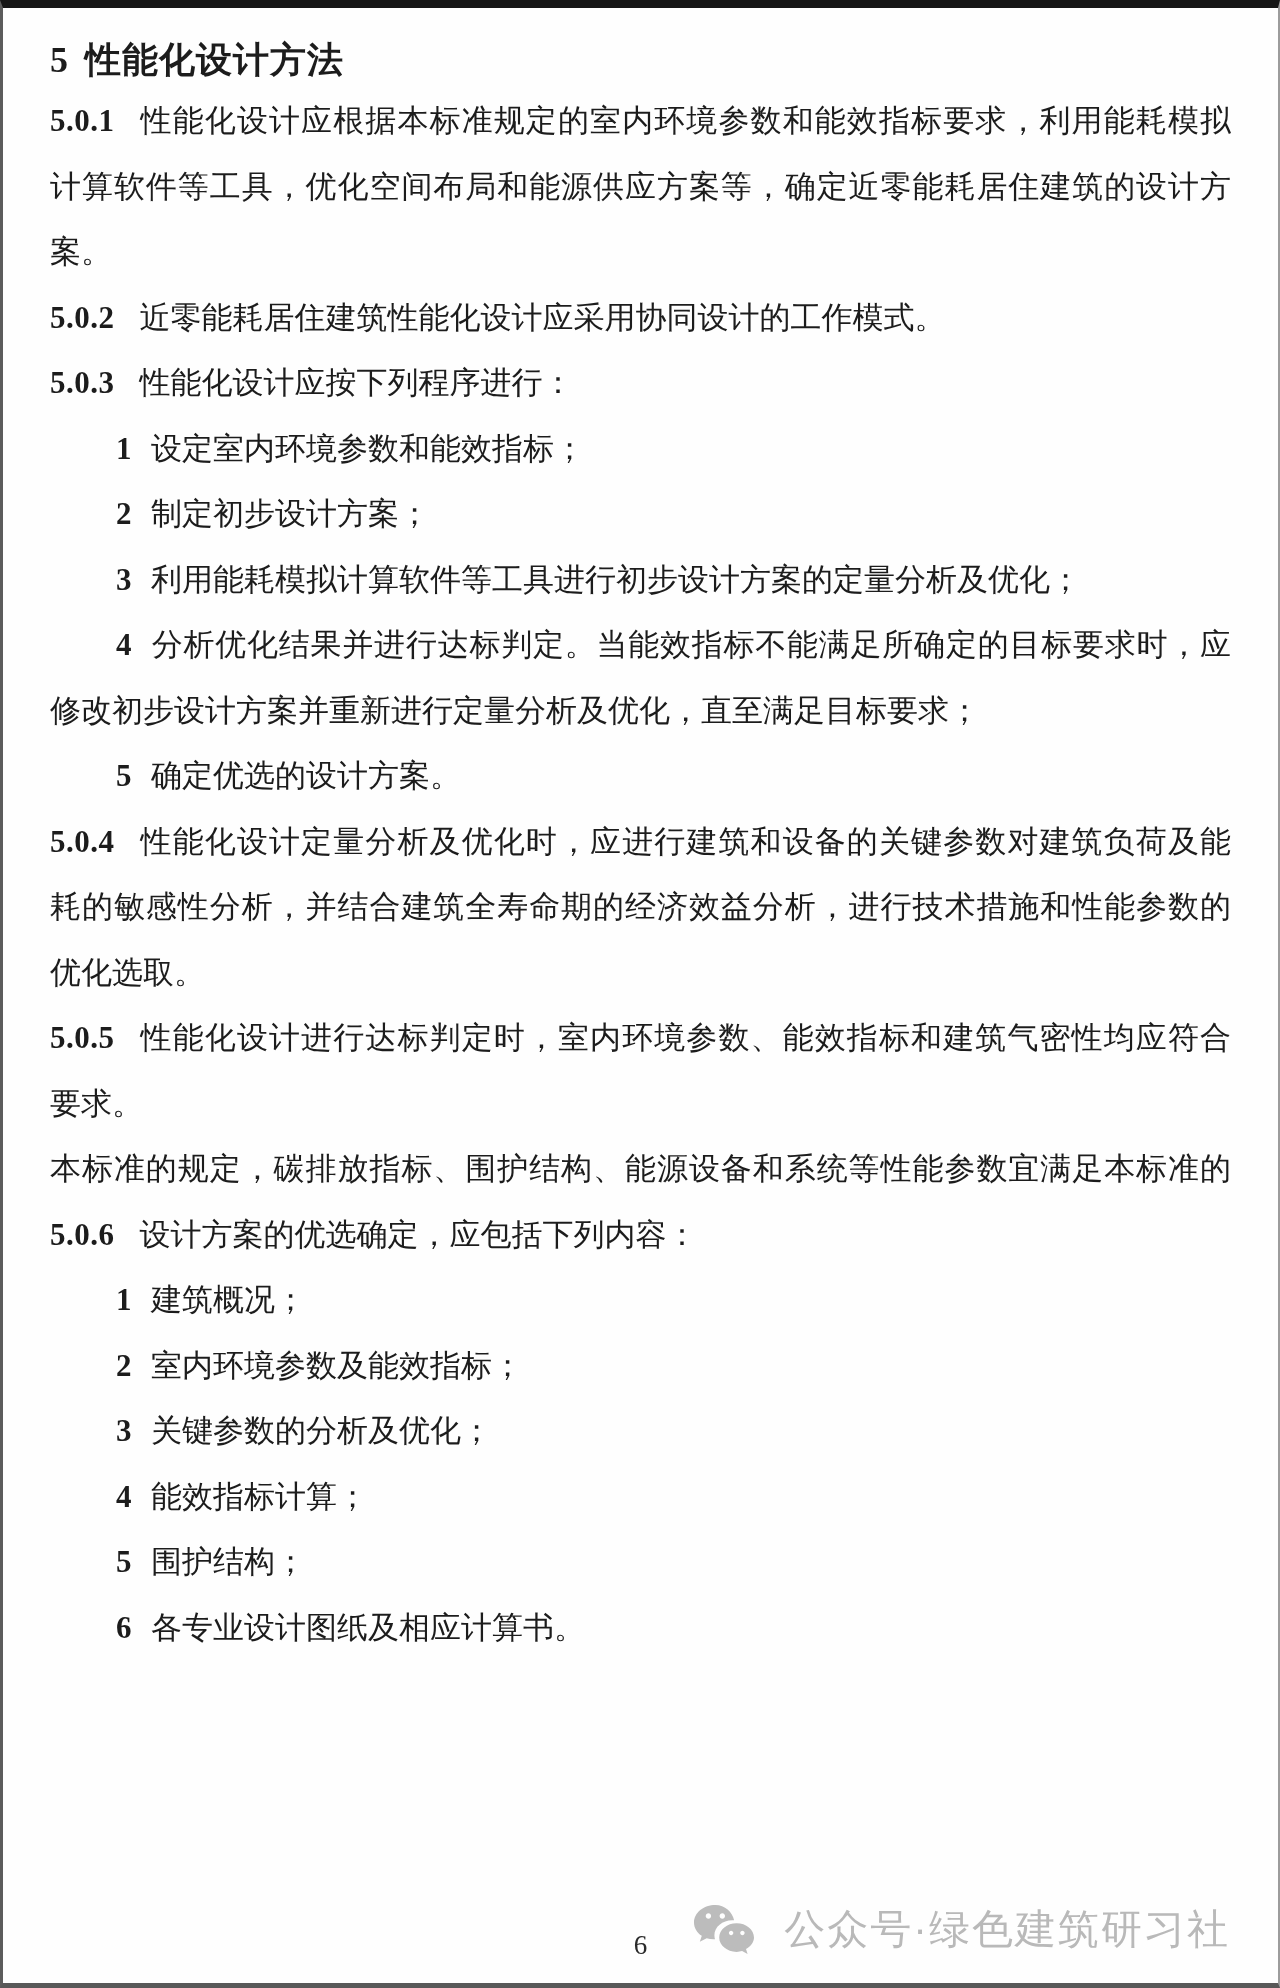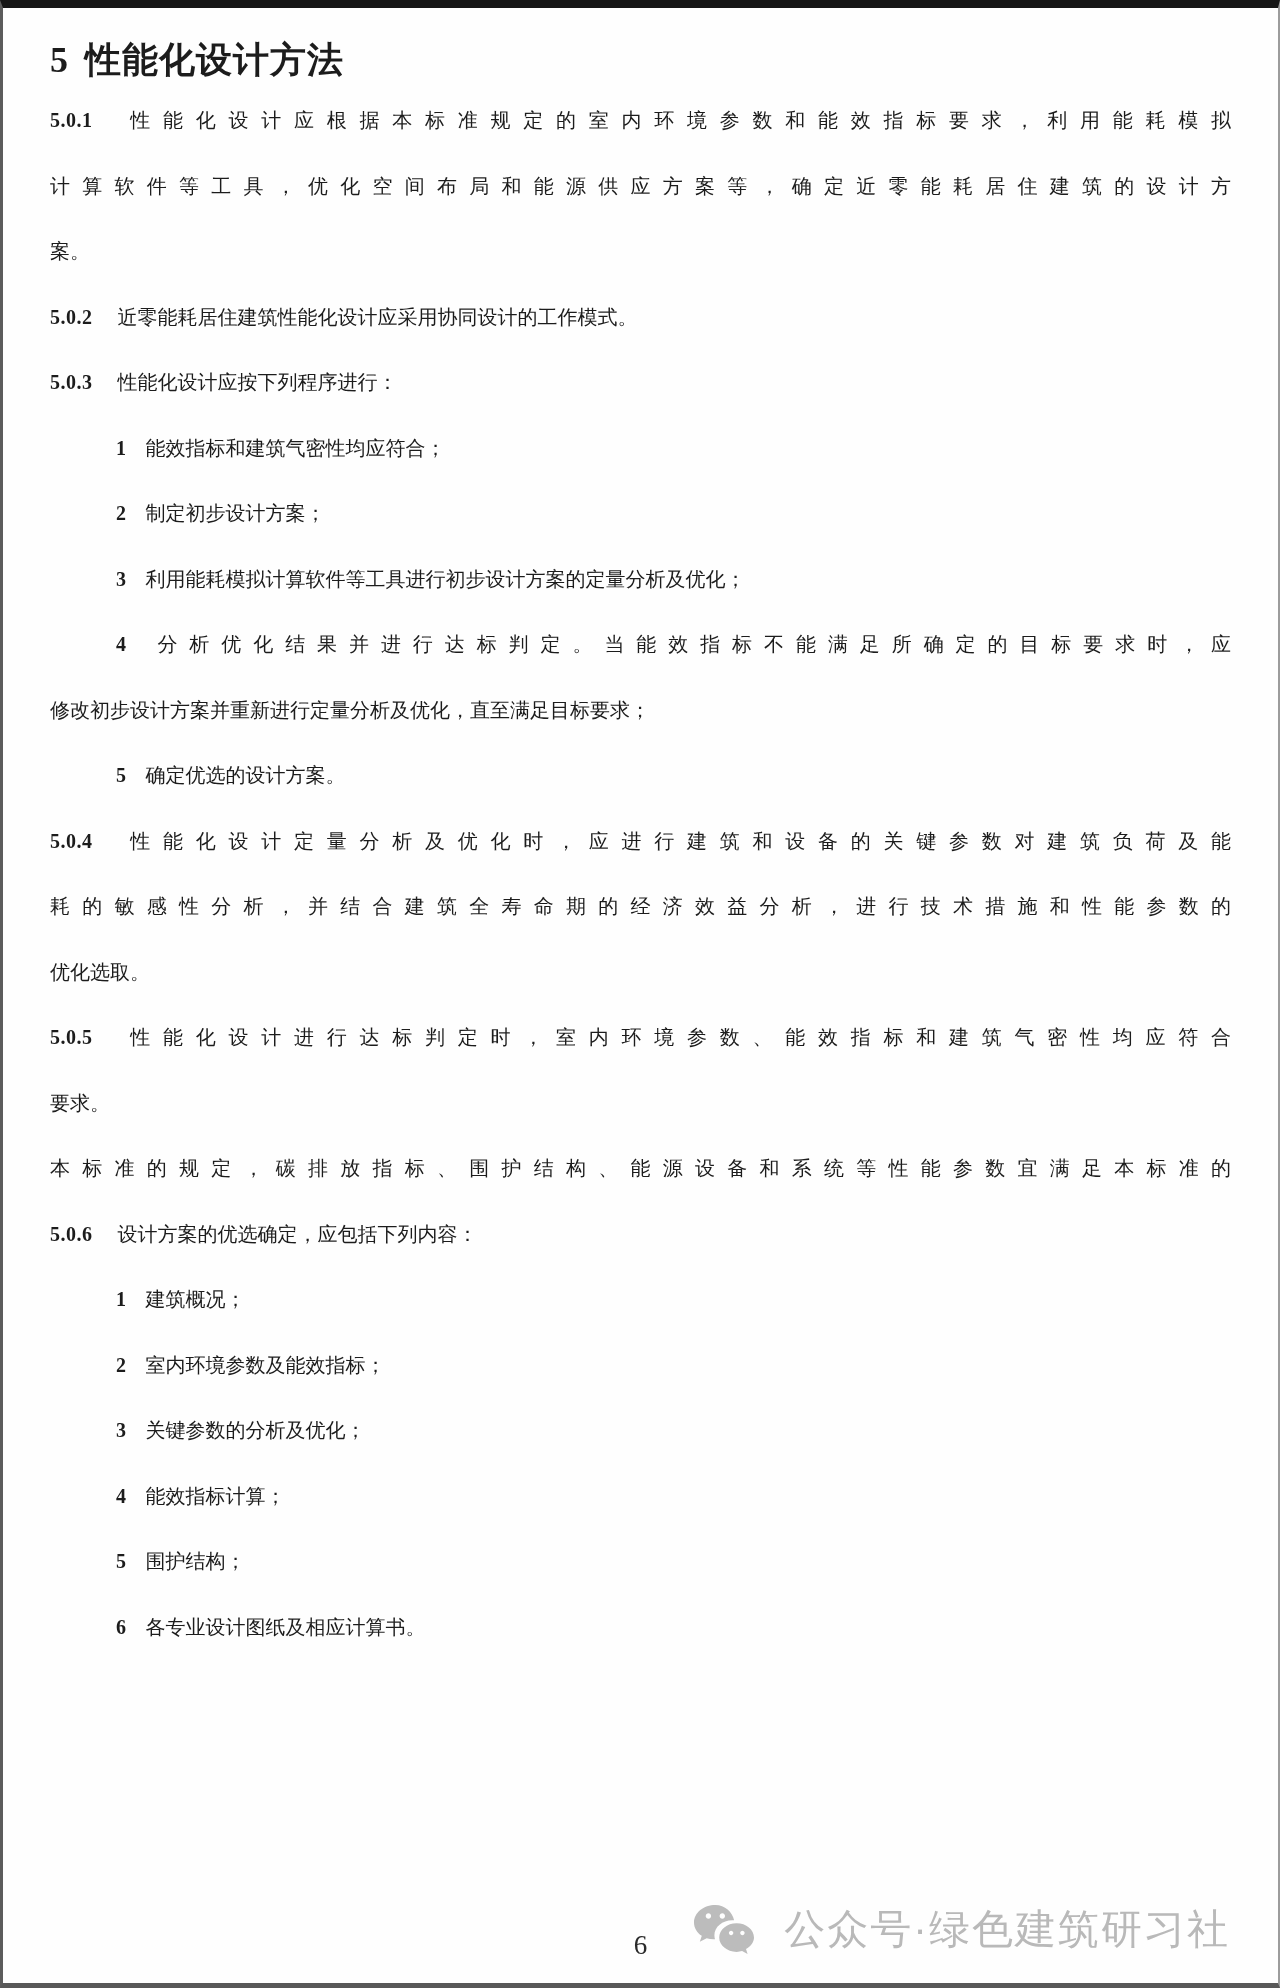--- a/index.html
+++ b/index.html
@@ -26,21 +26,21 @@
     height:52px;
     line-height:52px;
     text-align:left;
     font-weight:700;
     font-size:36px;
     letter-spacing:1px;
   }
   .title .tnum{margin-right:16px;}
   .body{margin-top:2px;}
   .ln{
-    font-size:20px;
+    font-size:31px;
     line-height:65.5px;
     height:65.5px;
     white-space:nowrap;
     text-align:left;
   }
   .ln.jf{
     white-space:normal;
     text-align:justify;
     text-align-last:justify;
     overflow:hidden;
@@ -82,21 +82,21 @@
   <div class="title">
     <span class="tnum">5</span><span>性能化设计方法</span>
   </div>
 
   <div class="body">
     <div class="ln jf"><span class="num">5.0.1</span><span>性能化设计应根据本标准规定的室内环境参数和能效指标要求，利用能耗模拟</span></div>
     <div class="ln jf"><span>计算软件等工具，优化空间布局和能源供应方案等，确定近零能耗居住建筑的设计方</span></div>
     <div class="ln"><span>案。</span></div>
     <div class="ln"><span class="num">5.0.2</span><span>近零能耗居住建筑性能化设计应采用协同设计的工作模式。</span></div>
     <div class="ln"><span class="num">5.0.3</span><span>性能化设计应按下列程序进行：</span></div>
-    <div class="ln item"><span class="num">1</span><span>能效指标和建筑气密性均应符合；</span></div>
+    <div class="ln item"><span class="num">1</span><span>设定室内环境参数和能效指标；</span></div>
     <div class="ln item"><span class="num">2</span><span>制定初步设计方案；</span></div>
     <div class="ln item"><span class="num">3</span><span>利用能耗模拟计算软件等工具进行初步设计方案的定量分析及优化；</span></div>
     <div class="ln item jf"><span class="num">4</span><span>分析优化结果并进行达标判定。当能效指标不能满足所确定的目标要求时，应</span></div>
     <div class="ln"><span>修改初步设计方案并重新进行定量分析及优化，直至满足目标要求；</span></div>
     <div class="ln item"><span class="num">5</span><span>确定优选的设计方案。</span></div>
     <div class="ln jf"><span class="num">5.0.4</span><span>性能化设计定量分析及优化时，应进行建筑和设备的关键参数对建筑负荷及能</span></div>
     <div class="ln jf"><span>耗的敏感性分析，并结合建筑全寿命期的经济效益分析，进行技术措施和性能参数的</span></div>
     <div class="ln"><span>优化选取。</span></div>
     <div class="ln jf"><span class="num">5.0.5</span><span>性能化设计进行达标判定时，室内环境参数、能效指标和建筑气密性均应符合</span></div>
     <div class="ln"><span>要求。</span></div>

